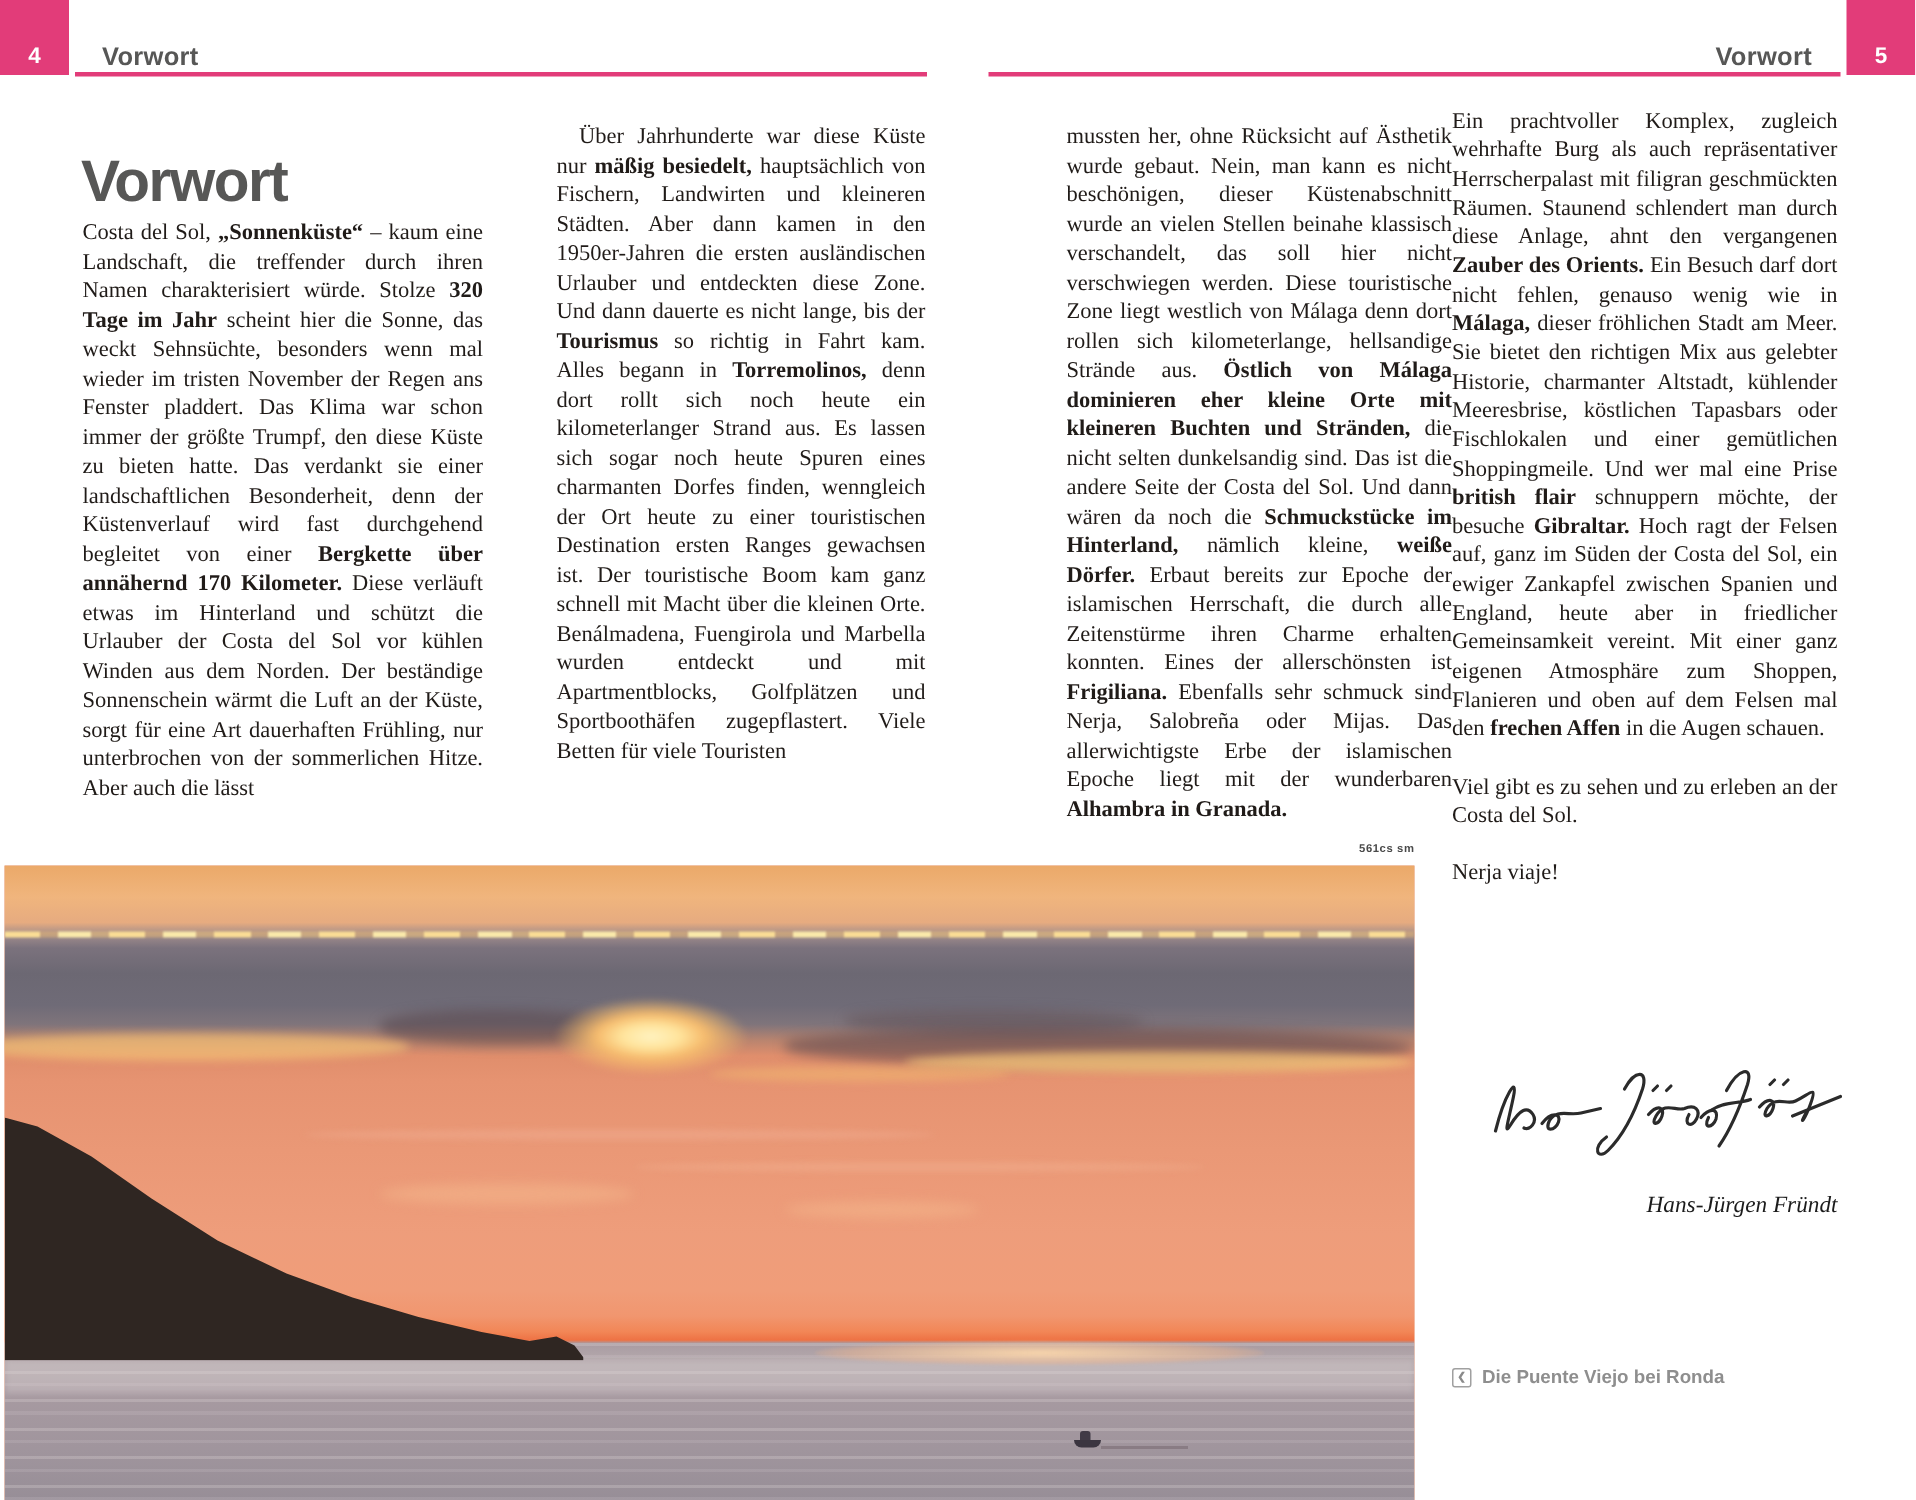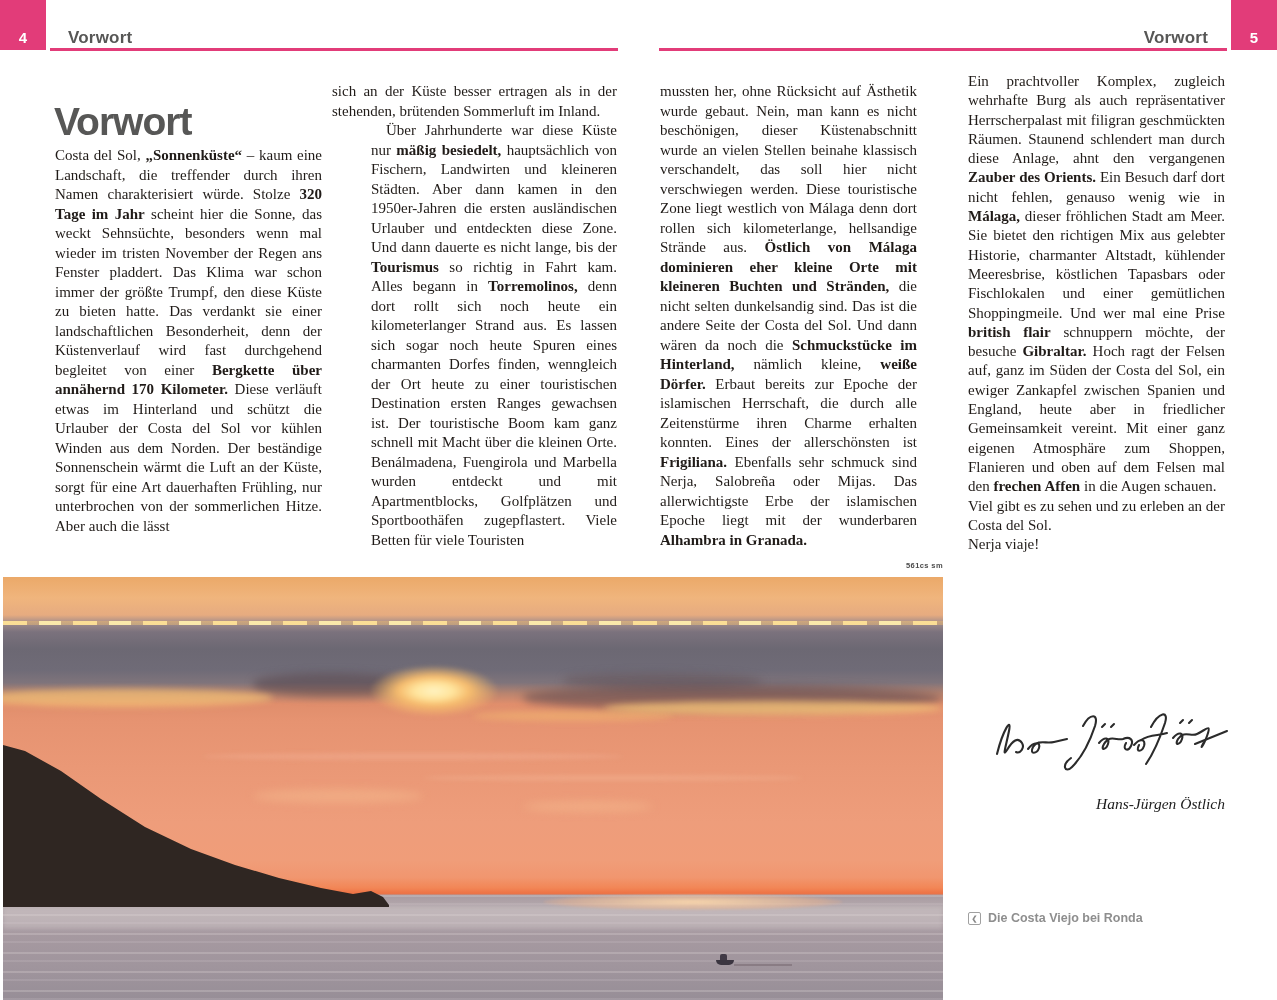--- a/index.html
+++ b/index.html
@@ -33,25 +33,25 @@
   .headrule.right{left:659px;width:568px;}
   
   .chapter-title{
     position:absolute;left:54px;top:76px;color:var(--heading-gray);
     font:bold 39px/1 "Liberation Sans", sans-serif;letter-spacing:-1px;
   }
   
   .col{position:absolute;overflow:hidden;font-size:15px;line-height:19.5px;text-align:justify;hyphens:auto;}
   .col1{left:55px;top:146px;width:267px;height:402px;}
   .col2{left:332px;top:82px;width:285px;height:466px;}
-  .col3{left:660px;top:82px;width:257px;height:466px;}
+  .col3{left:711px;top:82px;width:257px;height:466px;}
   .col4{left:968px;top:72px;width:257px;height:580px;line-height:19.3px;}
   .para{margin:0;}
   .para.indent{text-indent:15px;margin-left:39px;}
-  .para.gap{}
+  .para.gap{margin-top:19px;}
   .para b{font-weight:bold;}
   
   .photo{position:absolute;left:3px;top:577px;width:940px;height:423px;overflow:hidden;background:#e89573;}
   .photo *{position:absolute;}
   .sky{inset:0;background:linear-gradient(180deg,
       #eba969 0%, #f0b57d 5%, #e6ab80 9%, #9f8b8b 11%, #7b727d 13%,
       #6c6873 17%, #6f6b77 22%, #7f747b 25%, #b8846f 27.5%, #e08e6c 30%,
       #e69371 34%, #ea9876 45%, #ee9d7b 58%, #f09d79 67%, #f1966f 71%,
       #f28656 73.5%, #ee7244 74.8%, #a99ba1 75.3%, #b4a9ad 78%,
       #a79aa1 83%, #a0959d 92%, #978e97 100%);}
@@ -116,21 +116,20 @@
   <div class="pagenum-box right">
     <span>5</span>
   </div>
 
   <h1 class="chapter-title">Vorwort</h1>
 
   <div class="col col1">
       <p class="para">Costa del Sol, <b>„Sonnenküste“</b> – kaum eine Landschaft, die treffender durch ihren Namen charakterisiert würde. Stolze <b>320 Tage im Jahr</b> scheint hier die Sonne, das weckt Sehnsüchte, besonders wenn mal wieder im tristen November der Regen ans Fenster pladdert. Das Klima war schon immer der größte Trumpf, den diese Küste zu bieten hatte. Das verdankt sie einer landschaftlichen Besonderheit, denn der Küstenverlauf wird fast durchgehend begleitet von einer <b>Bergkette über annähernd 170 Kilometer.</b> Diese verläuft etwas im Hinterland und schützt die Urlauber der Costa del Sol vor kühlen Winden aus dem Norden. Der beständige Sonnenschein wärmt die Luft an der Küste, sorgt für eine Art dauerhaften Frühling, nur unterbrochen von der sommerlichen Hitze. Aber auch die lässt</p>
     </div>
   <div class="col col2">
-      <p class="para">sich an der Küste besser ertragen als in der stehenden, brütenden Sommerluft im Inland.</p>
       <p class="para indent">Über Jahrhunderte war diese Küste nur <b>mäßig besiedelt,</b> hauptsächlich von Fischern, Landwirten und kleineren Städten. Aber dann kamen in den 1950er-Jahren die ersten ausländischen Urlauber und entdeckten diese Zone. Und dann dauerte es nicht lange, bis der <b>Tourismus</b> so richtig in Fahrt kam. Alles begann in <b>Torremolinos,</b> denn dort rollt sich noch heute ein kilometerlanger Strand aus. Es lassen sich sogar noch heute Spuren eines charmanten Dorfes finden, wenngleich der Ort heute zu einer touristischen Destination ersten Ranges gewachsen ist. Der touristische Boom kam ganz schnell mit Macht über die kleinen Orte. Benálmadena, Fuengirola und Marbella wurden entdeckt und mit Apartmentblocks, Golfplätzen und Sportboothäfen zugepflastert. Viele Betten für viele Touristen</p>
     </div>
   <div class="col col3">
       <p class="para">mussten her, ohne Rücksicht auf Ästhetik wurde gebaut. Nein, man kann es nicht beschönigen, dieser Küstenabschnitt wurde an vielen Stellen beinahe klassisch verschandelt, das soll hier nicht verschwiegen werden. Diese touristische Zone liegt westlich von Málaga denn dort rollen sich kilometerlange, hellsandige Strände aus. <b>Östlich von Málaga dominieren eher kleine Orte mit kleineren Buchten und Stränden,</b> die nicht selten dunkelsandig sind. Das ist die andere Seite der Costa del Sol. Und dann wären da noch die <b>Schmuckstücke im Hinterland,</b> nämlich kleine, <b>weiße Dörfer.</b> Erbaut bereits zur Epoche der islamischen Herrschaft, die durch alle Zeitenstürme ihren Charme erhalten konnten. Eines der allerschönsten ist <b>Frigiliana.</b> Ebenfalls sehr schmuck sind Nerja, Salobreña oder Mijas. Das allerwichtigste Erbe der islamischen Epoche liegt mit der wunderbaren <b>Alhambra in Granada.</b></p>
     </div>
   <div class="col col4">
       <p class="para">Ein prachtvoller Komplex, zugleich wehrhafte Burg als auch repräsentativer Herrscherpalast mit filigran geschmückten Räumen. Staunend schlendert man durch diese Anlage, ahnt den vergangenen <b>Zauber des Orients.</b> Ein Besuch darf dort nicht fehlen, genauso wenig wie in <b>Málaga,</b> dieser fröhlichen Stadt am Meer. Sie bietet den richtigen Mix aus gelebter Historie, charmanter Altstadt, kühlender Meeresbrise, köstlichen Tapasbars oder Fischlokalen und einer gemütlichen Shoppingmeile. Und wer mal eine Prise <b>british flair</b> schnuppern möchte, der besuche <b>Gibraltar.</b> Hoch ragt der Felsen auf, ganz im Süden der Costa del Sol, ein ewiger Zankapfel zwischen Spanien und England, heute aber in friedlicher Gemeinsamkeit vereint. Mit einer ganz eigenen Atmosphäre zum Shoppen, Flanieren und oben auf dem Felsen mal den <b>frechen Affen</b> in die Augen schauen.</p>
       <p class="para gap">Viel gibt es zu sehen und zu erleben an der Costa del Sol.</p>
       <p class="para gap">Nerja viaje!</p>
     </div>
@@ -167,20 +166,20 @@
       <path d="M100,30 C107,17 116,17 112,30 C106,48 98,62 89,71 C82,78 78,69 88,62"></path>
       <path d="M116,47 C122,40 127,42 125,48 C123,54 117,55 121,48 C127,38 134,45 140,43 C147,40 151,44 148,50 C145,56 139,54 143,47"></path>
       <path d="M119,31 l3,-3 M128,31 l3,-3"></path>
       <path d="M151,49 C157,42 163,43 161,50 C159,56 152,57 156,49"></path>
       <path d="M168,31 C176,16 186,14 182,27 C176,45 170,58 163,68 M158,44 C167,38 176,40 184,37"></path>
       <path d="M190,42 C196,35 201,37 199,43 C197,49 191,50 195,43 C201,34 208,41 214,38 C223,34 229,26 224,40 C220,51 216,55 221,46"></path>
       <path d="M197,27 l3,-3 M206,27 l3,-3"></path>
       <path d="M212,48 L244,35"></path>
     </svg>
   </div>
-  <div class="author-name">Hans-Jürgen Östlich</div>
+  <div class="author-name">Hans-Jürgen Fründt</div>
 
   <div class="caption">
     <span class="cap-icon">❮</span>
-    <span class="cap-text">Die Costa Viejo bei Ronda</span>
+    <span class="cap-text">Die Puente Viejo bei Ronda</span>
   </div>
 
 </div>
 
 </body></html>

